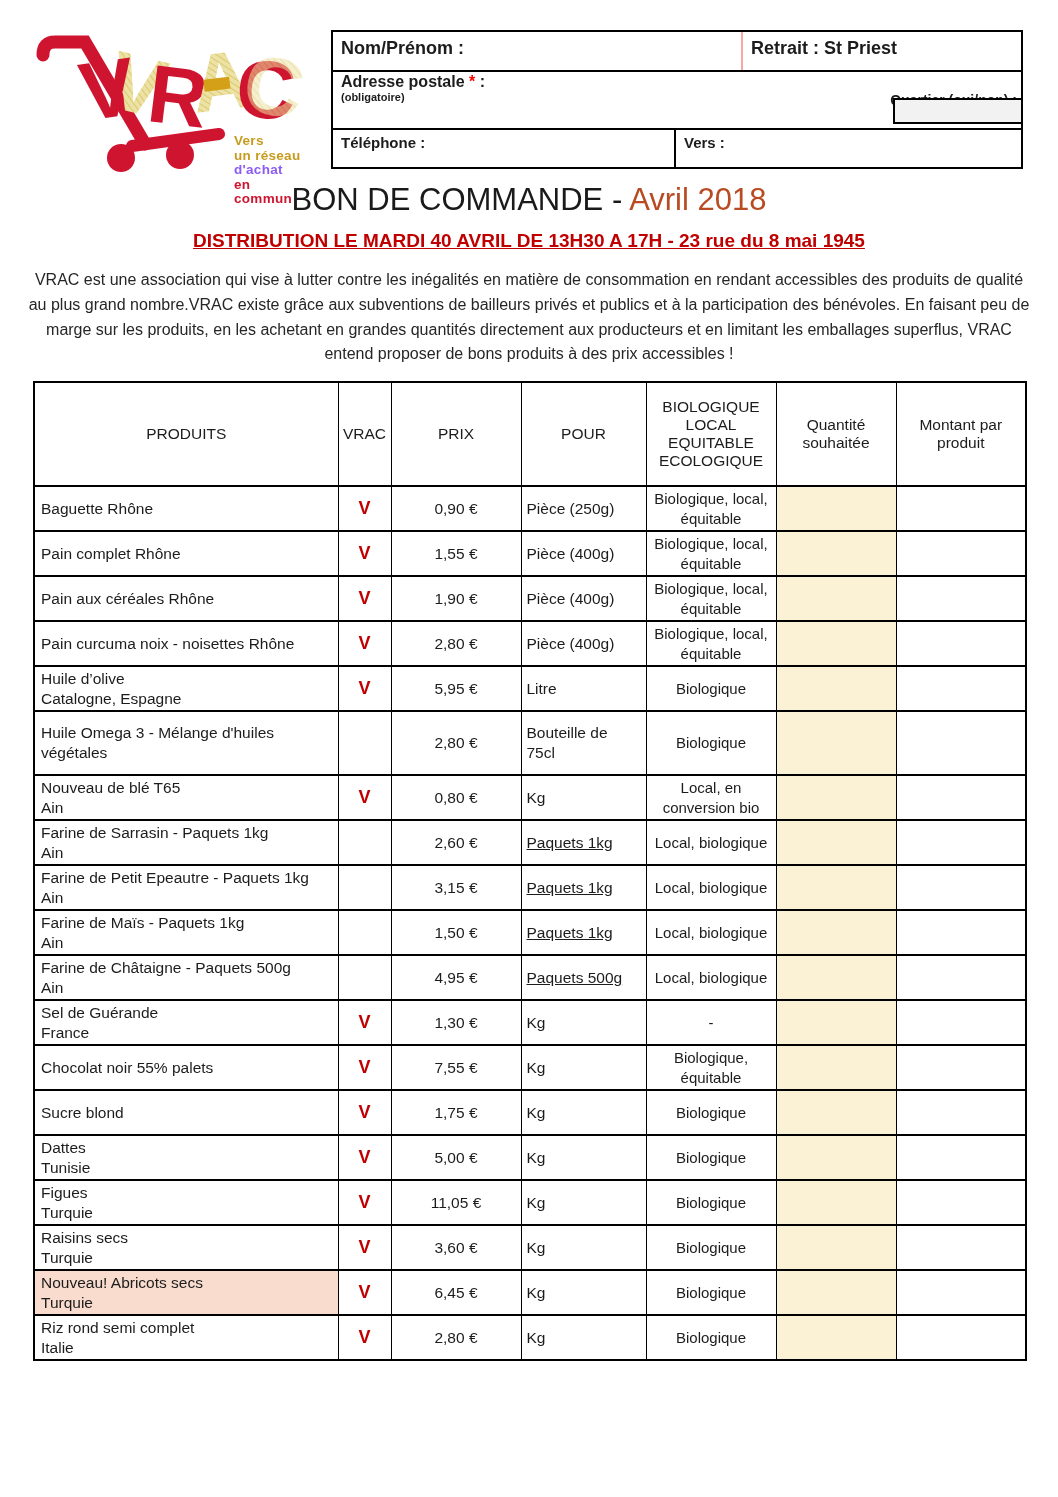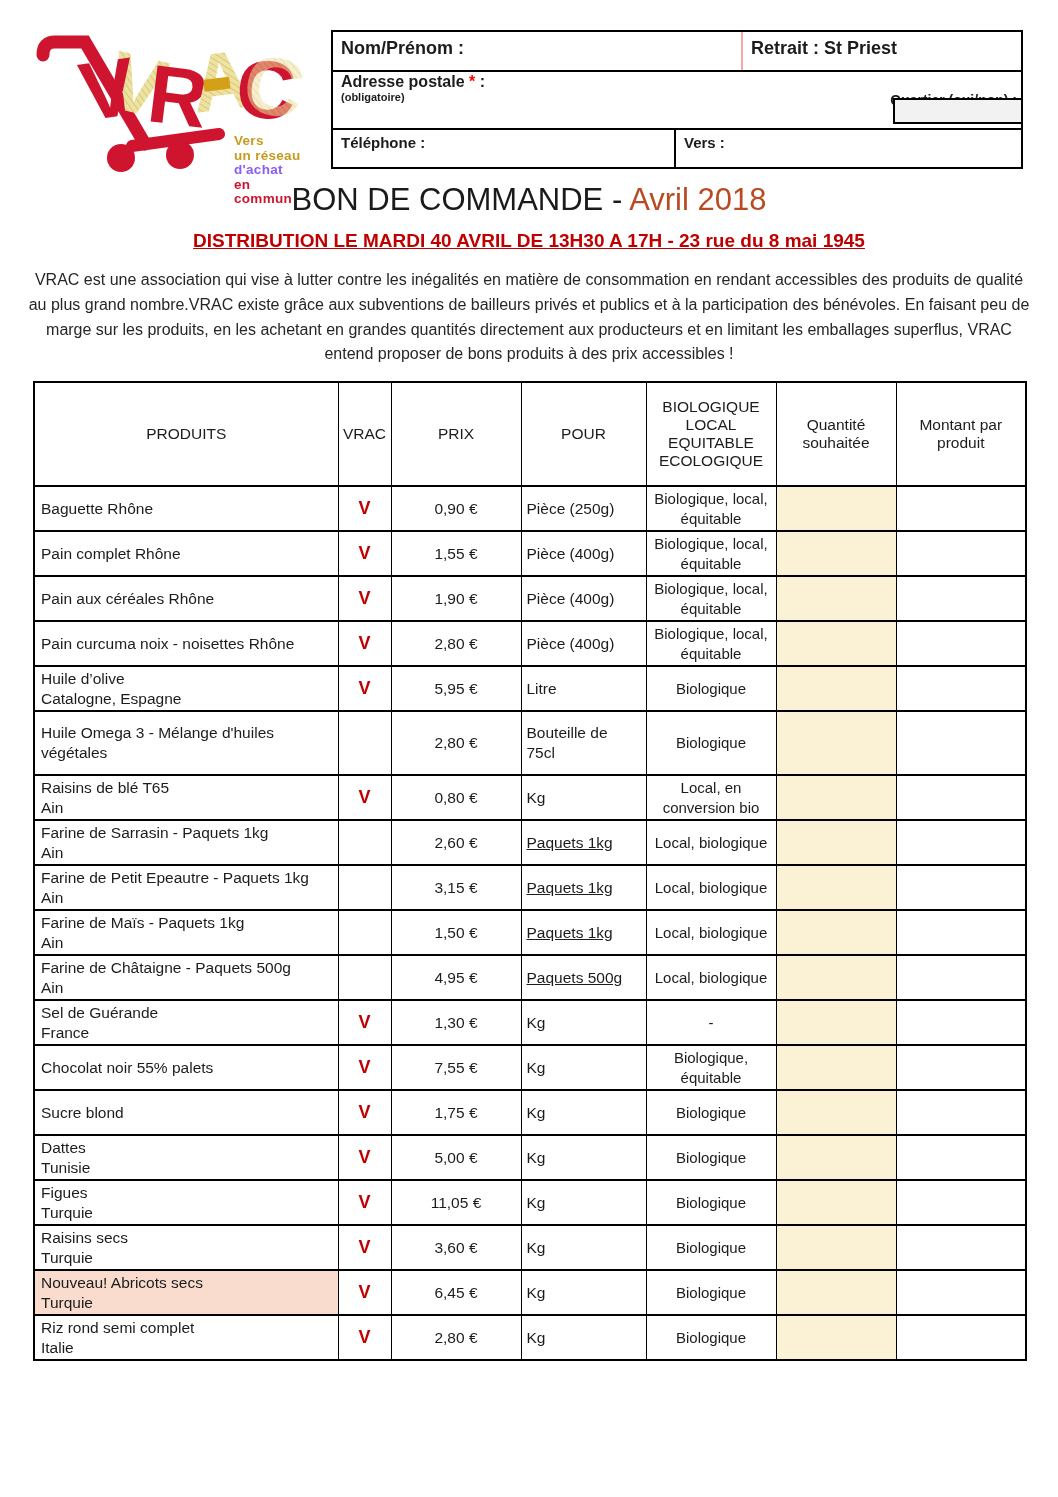--- a/index.html
+++ b/index.html
@@ -215,21 +215,21 @@
           <td class="c-vrac"></td>
           <td class="c-prix">2,80 €</td>
           <td class="c-pour"><span>Bouteille de
 75cl</span></td>
           <td class="c-bio">Biologique</td>
           <td class="c-qty"></td>
           <td class="c-mont"></td>
         </tr>
         <tr>
           <td class="c-prod">
-            <div><span>Raisins de blé T65</span></div>
+            <div><span>Nouveau de blé T65</span></div>
             <div class="it">Ain</div>
           </td>
           <td class="c-vrac">V</td>
           <td class="c-prix">0,80 €</td>
           <td class="c-pour"><span>Kg</span></td>
           <td class="c-bio">Local, en
 conversion bio</td>
           <td class="c-qty"></td>
           <td class="c-mont"></td>
         </tr>

